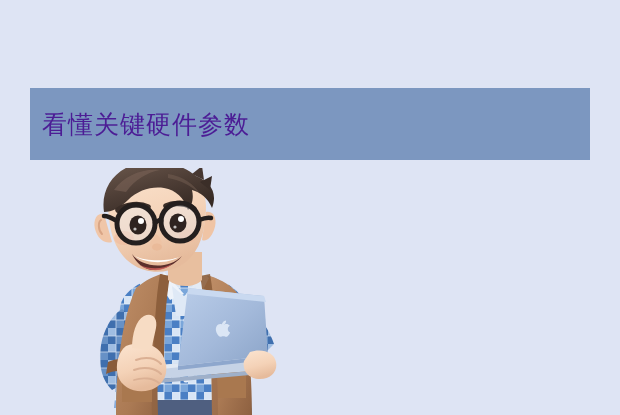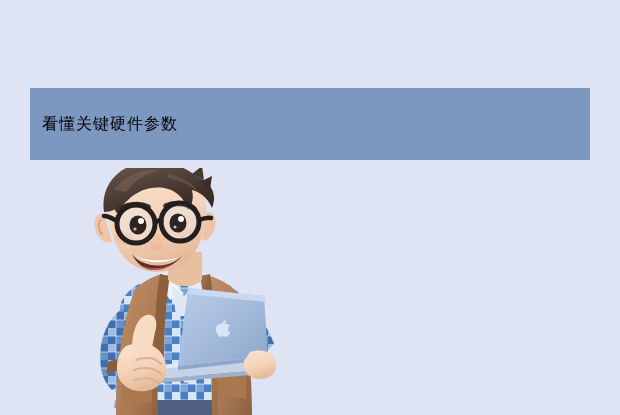--- a/index.html
+++ b/index.html
@@ -27,22 +27,22 @@
     top: 88px;
     width: 560px;
     height: 72px;
     background: #7c97c0;
     display: flex;
     align-items: center;
     box-sizing: border-box;
     padding-left: 12px;
   }
   #title-text {
-    color: #000000;
-    font-size: 16px;
+    color: #4c1d95;
+    font-size: 25px;
     letter-spacing: 1px;
     line-height: 1;
     white-space: nowrap;
     font-weight: 400;
   }
 
   
   #character {
     position: absolute;
     left: 60px;

